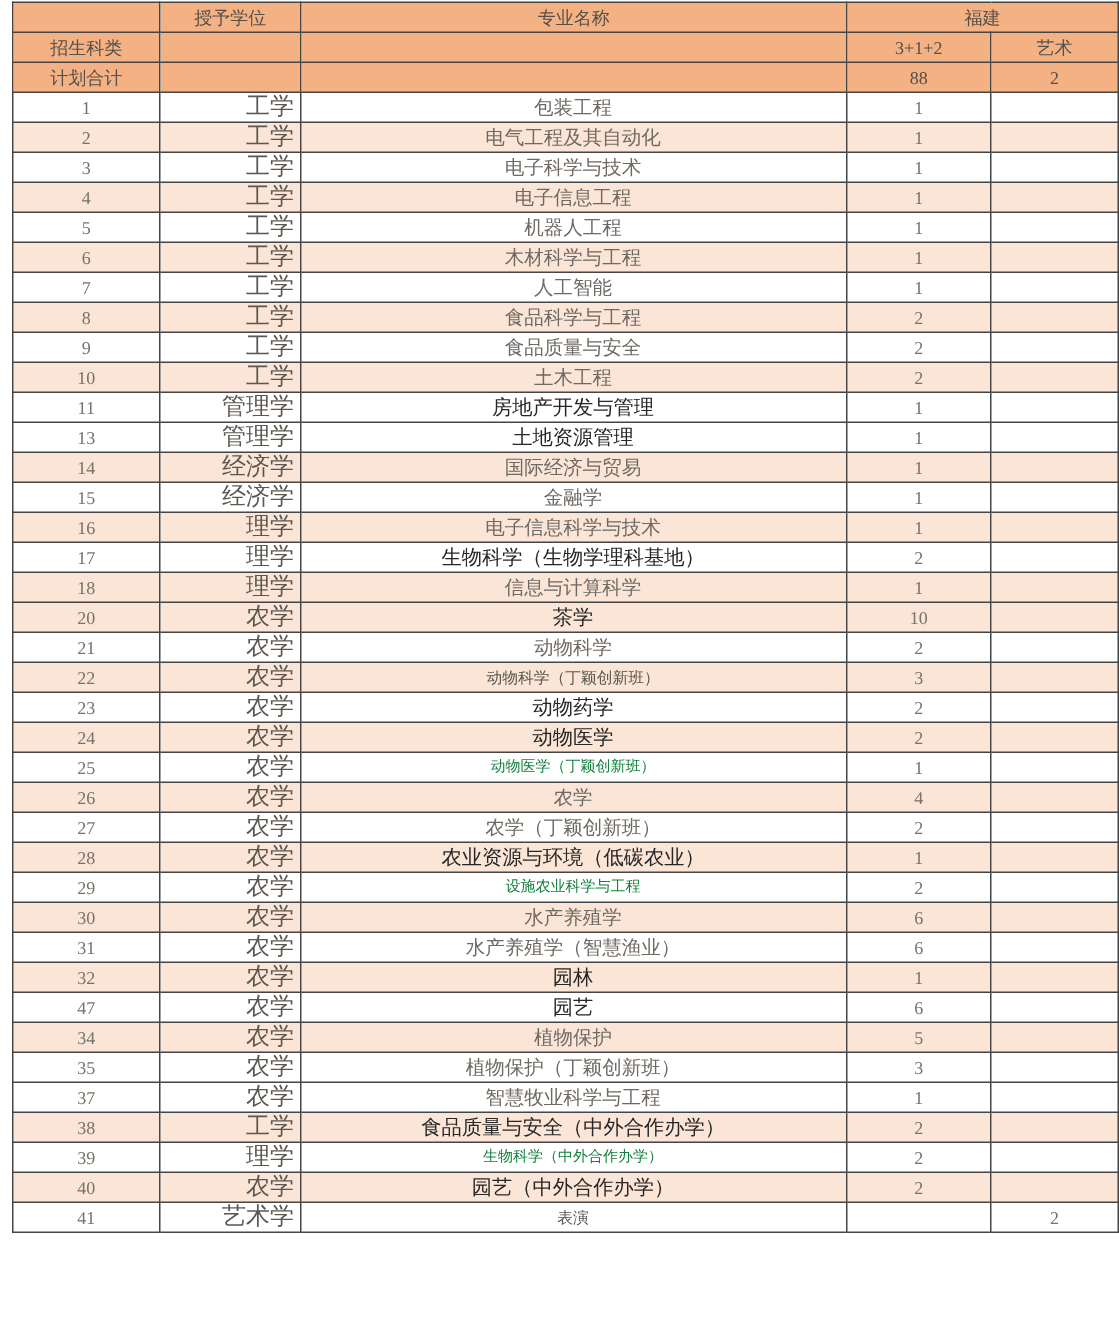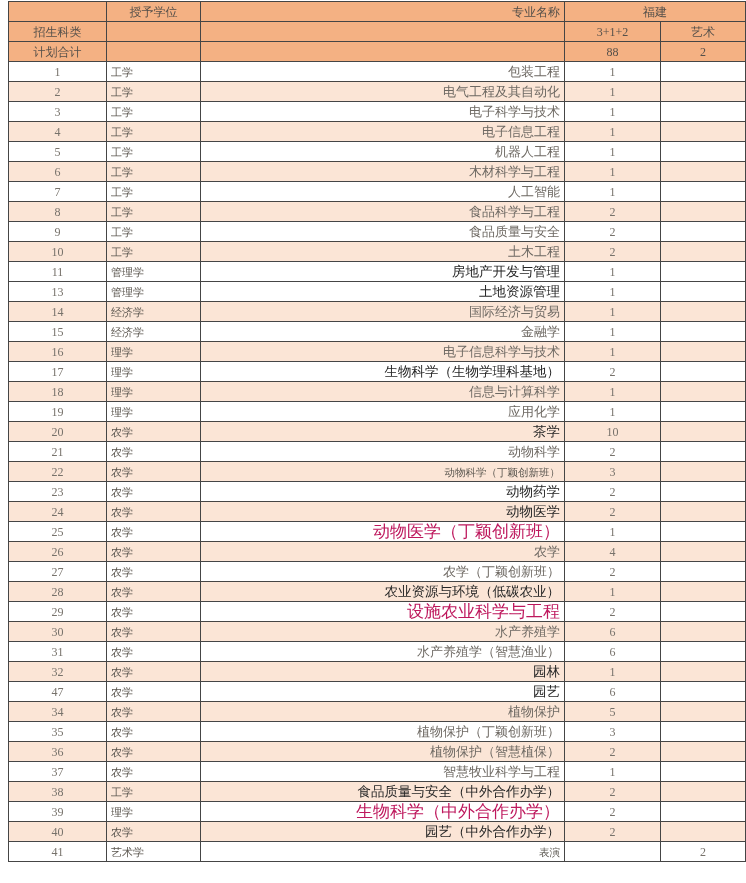--- a/index.html
+++ b/index.html
@@ -16,26 +16,26 @@
     border:1px solid #454545;
     height:20px;max-height:20px;
     padding:0 4px;box-sizing:border-box;
     overflow:hidden;white-space:nowrap;
     font-size:12px;line-height:18px;
     color:#5f5a52;
   }
   tr.hdr td{background:#F4B183;color:#55504a;}
   tr.stripe td{background:#FBE5D6;}
   .c{text-align:center;}
-  .l{text-align:right;}
+  .l{text-align:center;}
   .num{font-family:"Liberation Serif",serif;color:#77726b;font-size:12px;}
-  .degree{font-size:11px;color:#5c5750;text-align:left;}
+  .degree{font-size:16px;color:#5c5750;text-align:right;}
   .major{padding-left:3px;}
   .serif{font-family:Liberation Serif, serif;color:#6e6963;font-size:13px;}
-  .sans{font-family:"Liberation Sans",sans-serif;color:#be185d;font-size:17px;margin-left:42px;}
+  .sans{font-family:"Liberation Sans",sans-serif;color:#15803d;font-size:10px;margin-left:42px;}
   .sans-bold{font-family:"Liberation Sans",sans-serif;font-weight:normal;color:#262626;font-size:13.5px;}
   .small{font-family:"Liberation Sans",sans-serif;color:#5a564f;font-size:10.5px;}
 </style>
 </head>
 <body>
 
 <table>
   <colgroup>
     <col style="width:98px">
       <col style="width:94px">
@@ -178,27 +178,20 @@
         <td class="num c">2</td>
         <td class="num c"></td>
       </tr>
       <tr class="stripe">
         <td class="num c">18</td>
         <td class="degree">理学</td>
         <td class="major l serif">信息与计算科学</td>
         <td class="num c">1</td>
         <td class="num c"></td>
       </tr>
-      <tr>
-        <td class="num c">19</td>
-        <td class="degree">理学</td>
-        <td class="major l serif">应用化学</td>
-        <td class="num c">1</td>
-        <td class="num c"></td>
-      </tr>
       <tr class="stripe">
         <td class="num c">20</td>
         <td class="degree">农学</td>
         <td class="major l sans-bold">茶学</td>
         <td class="num c">10</td>
         <td class="num c"></td>
       </tr>
       <tr>
         <td class="num c">21</td>
         <td class="degree">农学</td>
@@ -295,27 +288,20 @@
         <td class="degree">农学</td>
         <td class="major l serif">植物保护</td>
         <td class="num c">5</td>
         <td class="num c"></td>
       </tr>
       <tr>
         <td class="num c">35</td>
         <td class="degree">农学</td>
         <td class="major l serif">植物保护（丁颖创新班）</td>
         <td class="num c">3</td>
-        <td class="num c"></td>
-      </tr>
-      <tr class="stripe">
-        <td class="num c">36</td>
-        <td class="degree">农学</td>
-        <td class="major l serif">植物保护（智慧植保）</td>
-        <td class="num c">2</td>
         <td class="num c"></td>
       </tr>
       <tr>
         <td class="num c">37</td>
         <td class="degree">农学</td>
         <td class="major l serif">智慧牧业科学与工程</td>
         <td class="num c">1</td>
         <td class="num c"></td>
       </tr>
       <tr class="stripe">

